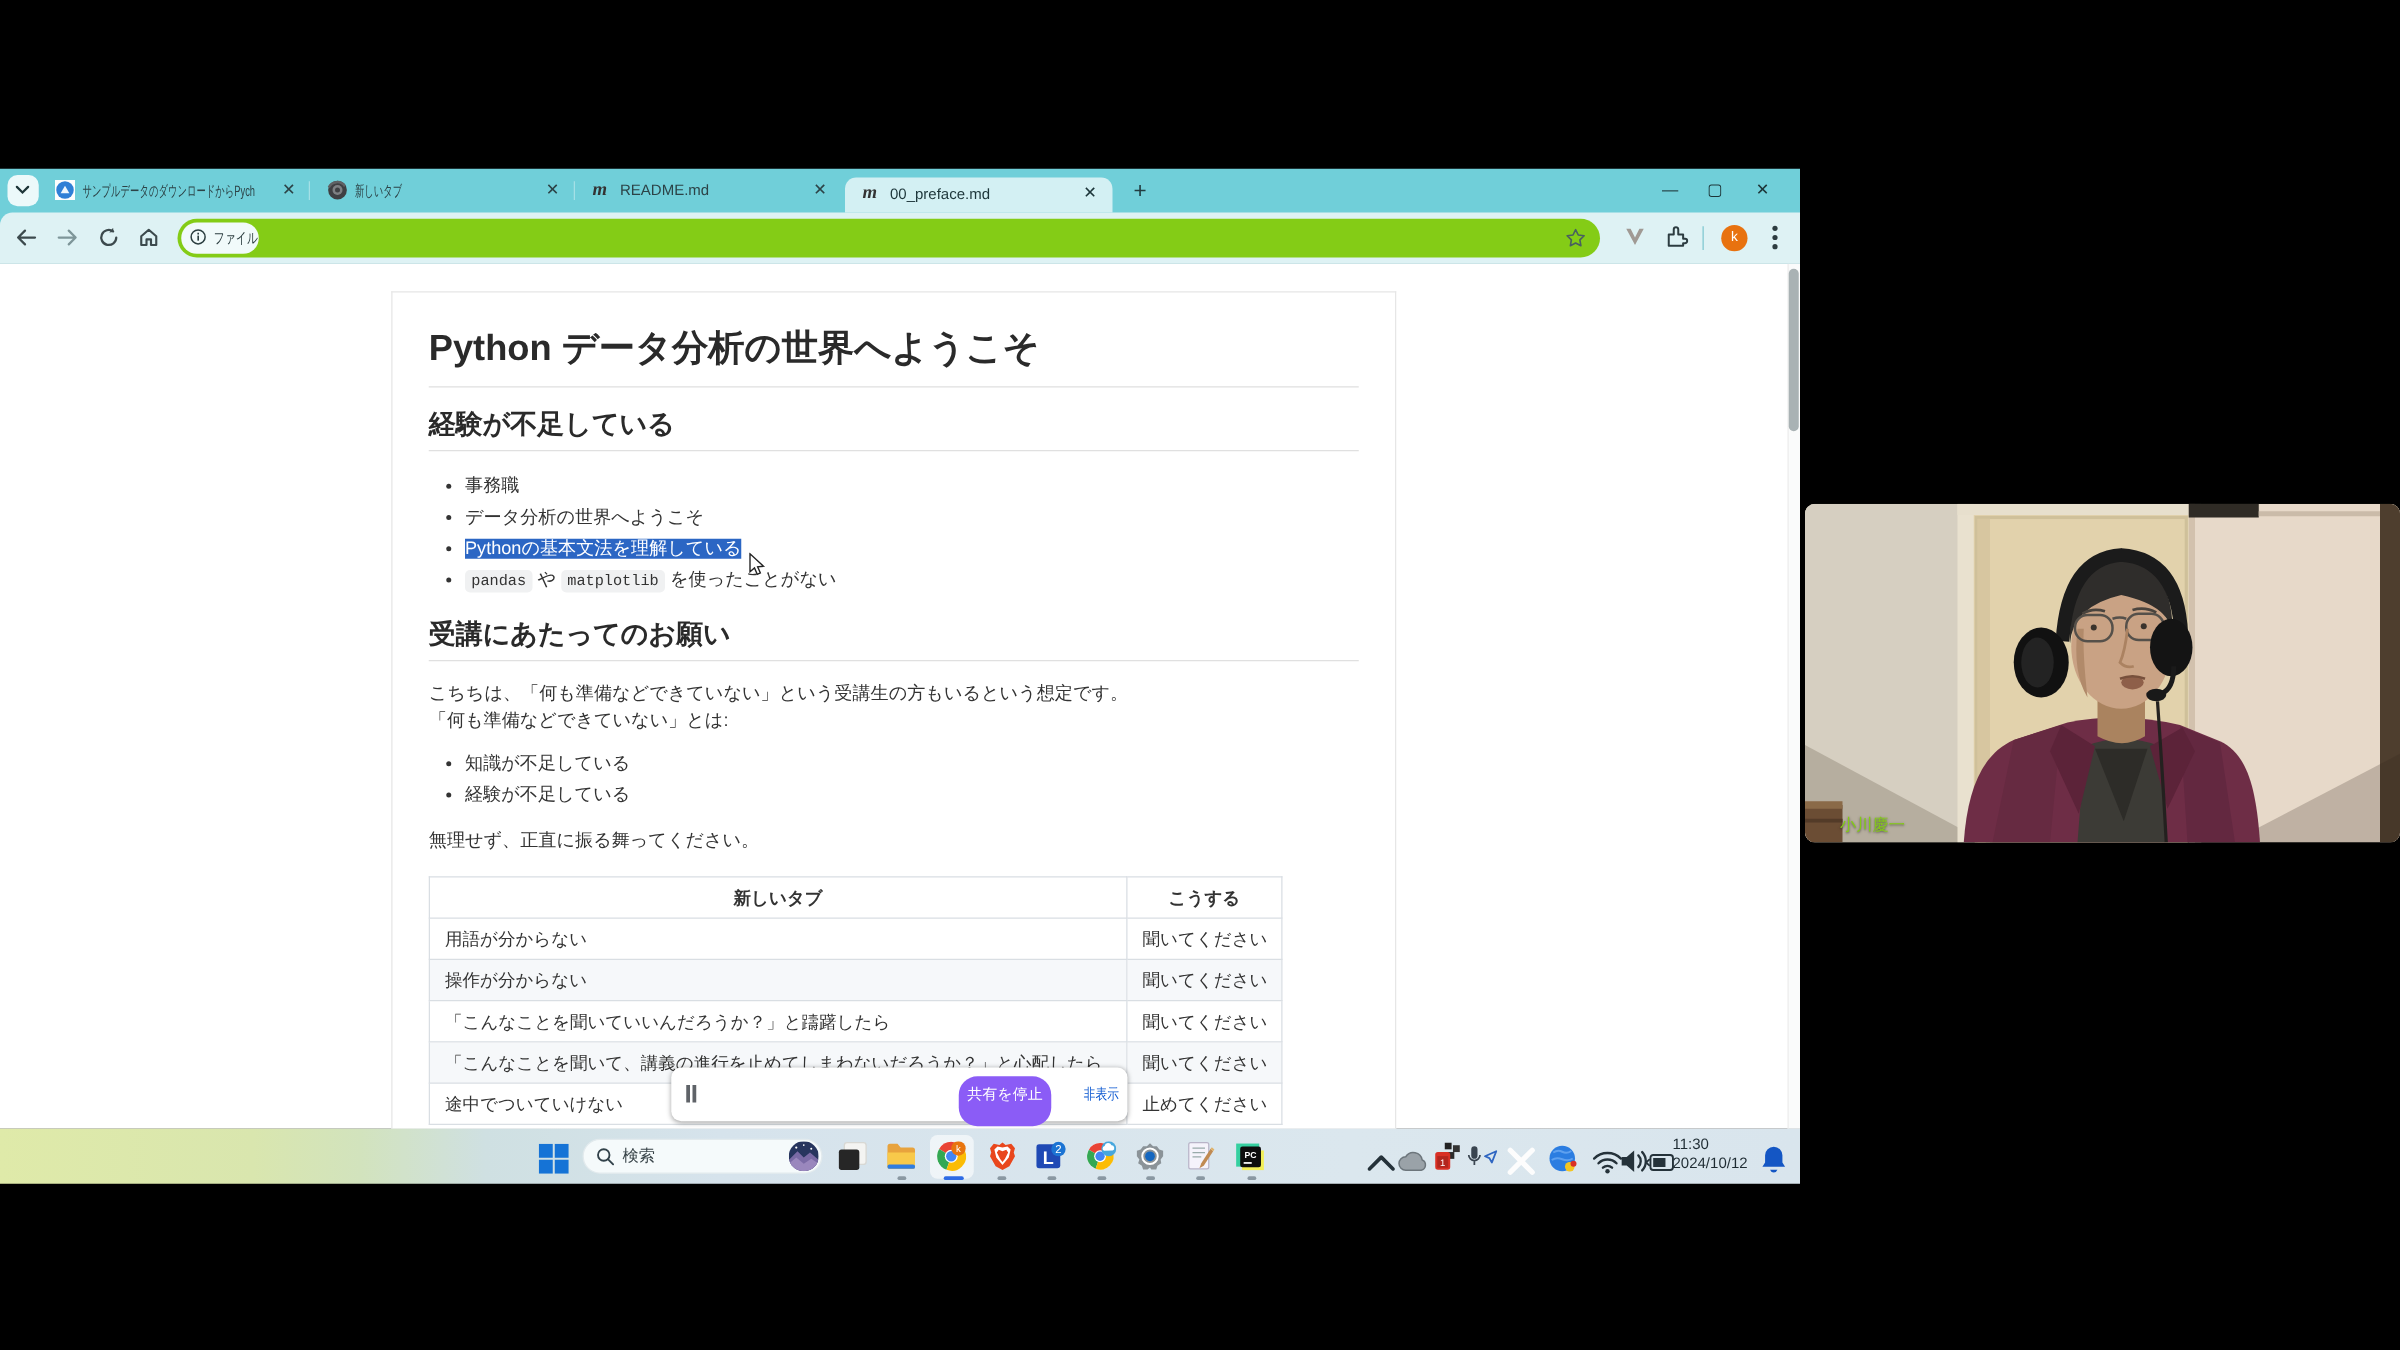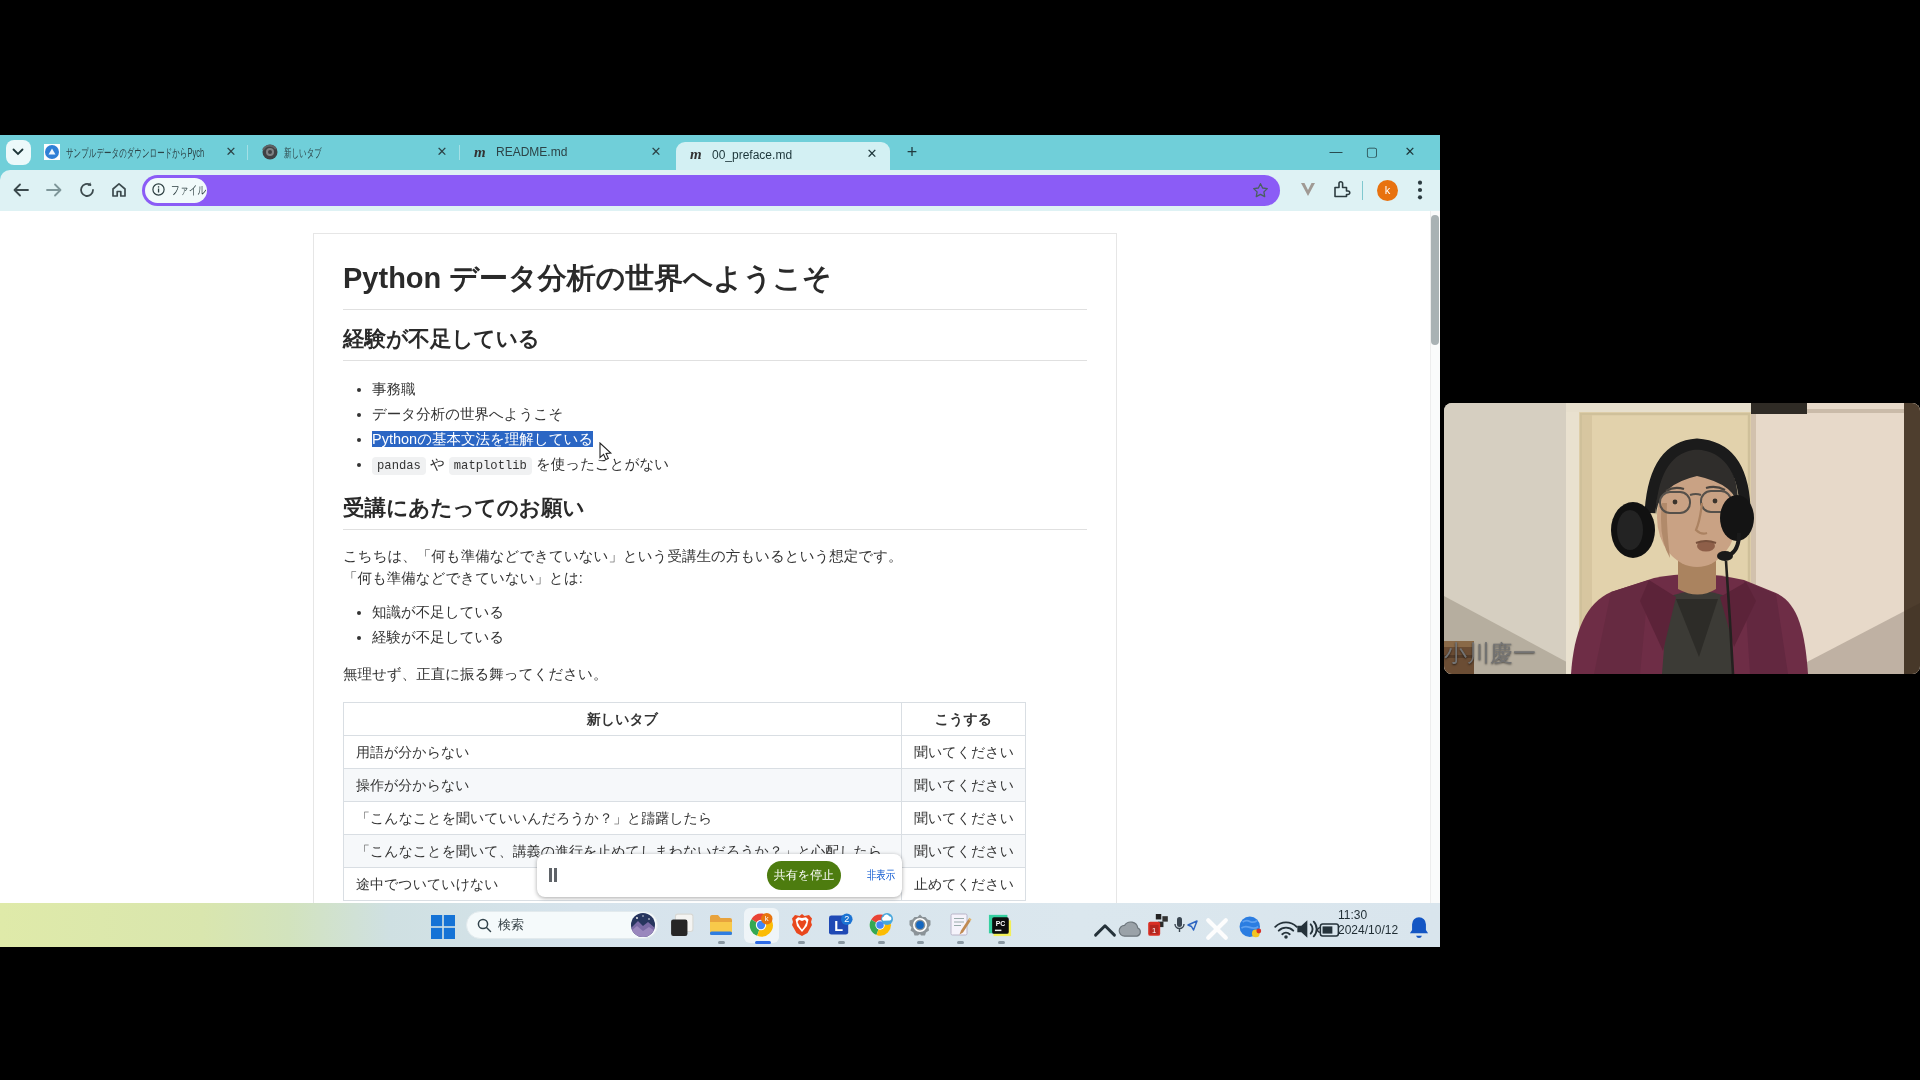--- a/index.html
+++ b/index.html
@@ -21,21 +21,21 @@
 #activetab .fav { position:absolute; left:14px; top:4px; width:16px; height:16px; }
 #activetab .ttl { position:absolute; left:36px; top:6px; font-size:12px; color:#1c3539; }
 #activetab .cls { position:absolute; right:10px; top:4px; width:16px; height:16px; color:#1c3539; font-size:13px; line-height:16px; text-align:center; }
 .mfav { font-family:"Liberation Serif", serif; font-style:italic; font-weight:bold; font-size:15px; color:#333; line-height:16px; }
 #plusbtn { position:absolute; left:899px; top:5px; width:26px; height:26px; font-size:18px; line-height:25px; text-align:center; color:#213c40; }
 .winctl { position:absolute; top:0; height:35px; width:40px; text-align:center; line-height:34px; color:#1d3538; font-size:13px; }
 
 
 #navbar { position:absolute; left:0; top:35px; width:1440px; height:41px; background:#def2f4; border-radius:10px 0 0 0; }
 .navic { position:absolute; top:11px; }
-#addrpill { position:absolute; left:142px; top:5px; width:1138px; height:31px; border-radius:15.5px; background:#8b5cf6; }
+#addrpill { position:absolute; left:142px; top:5px; width:1138px; height:31px; border-radius:15.5px; background:#84cc16; }
 #filechip { position:absolute; left:3px; top:3px; height:25px; width:62px; border-radius:12.5px; background:#f1fafa; padding:0 10px 0 26px; font-size:12px; color:#2c3e40; line-height:25px; }
 #filechip svg { position:absolute; left:7px; top:5px; }
 #url { position:absolute; left:71px; top:0; height:31px; line-height:31px; font-size:13.5px; color:#1e2b2d; letter-spacing:0.1px; }
 #star { position:absolute; left:1110px; top:7px; }
 .navright { position:absolute; top:10px; }
 #avatar { position:absolute; left:1377px; top:10px; width:21px; height:21px; border-radius:50%; background:#e8720f; color:#fff; font-size:11px; text-align:center; line-height:21px; }
 #dots { position:absolute; left:1412px; top:9px; width:16px; height:22px; }
 
 
 #content { position:absolute; left:0; top:76px; width:1440px; height:692px; background:#fff; overflow:hidden; }
@@ -52,39 +52,39 @@
 #card table { border-collapse:collapse; font-size:14px; margin-top:17px; table-layout:fixed; width:682px; }
 #card th, #card td { border:1px solid #d9dee3; padding:5.5px 12px; line-height:21px; white-space:nowrap; overflow:hidden; }
 #card th { font-weight:bold; text-align:center; }
 #card tr.alt td { background:#f6f8fa; }
 #cursor { position:absolute; left:596px; top:231px; }
 
 
 #meetbar { position:absolute; left:537px; top:643px; width:365px; height:43px; background:#fff; border-radius:8px; box-shadow:0 1px 4px rgba(0,0,0,0.35); }
 #meetbar .pause { position:absolute; left:12px; top:14px; width:8px; height:14px; border-left:3px solid #5f6368; border-right:3px solid #5f6368; }
 #meetbar .mtxt { position:absolute; left:26px; top:0; height:43px; line-height:43px; font-size:12.8px; color:#3c4043; }
-#meetbar .mbtn { position:absolute; left:230px; top:7px; width:74px; height:29px; border-radius:15px; background:#4d7c0f; color:#fff; font-size:12px; text-align:center; line-height:29px; }
+#meetbar .mbtn { position:absolute; left:230px; top:7px; width:74px; height:40px; border-radius:15px; background:#8b5cf6; color:#fff; font-size:12px; text-align:center; line-height:29px; }
 .cjknarrow { display:inline-block; transform:scaleX(0.65); transform-origin:0 50%; }
 #meetbar .mlink { position:absolute; white-space:nowrap; left:330px; top:0; height:43px; line-height:43px; font-size:12px; color:#0b57d0; text-decoration:underline; }
 
 
 #taskbar { position:absolute; left:0; top:768px; width:1440px; height:44px;
   background:linear-gradient(90deg,#dfeaa9 0%,#d9e6ae 14%,#d2e3bd 20%,#cfe0e2 27%,#d6e3ec 40%,#dbe7ee 75%,#d9e5ed 100%); }
 .tbi { position:absolute; top:10px; width:24px; height:24px; }
 .dash { position:absolute; top:38px; width:7px; height:3px; border-radius:1.5px; background:#8a98a2; }
 #chrometile { position:absolute; left:744px; top:5px; width:35px; height:35px; background:rgba(255,255,255,0.6); border-radius:6px; }
 #chromebar { position:absolute; left:755px; top:38px; width:16px; height:3px; border-radius:1.5px; background:#2e6be5; }
 #searchpill { position:absolute; left:466px; top:8px; width:192px; height:28px; border-radius:14px; background:#f5fafb; border:1px solid #e2eaed; }
 #searchpill .stxt { position:absolute; left:31px; top:0; line-height:26px; font-size:13px; color:#394449; }
 #weather { position:absolute; right:2px; top:1px; width:24px; height:24px; border-radius:50%; overflow:hidden; }
 #clock { position:absolute; left:1338px; top:5px; width:64px; font-size:12px; color:#1f2c33; line-height:15px; }
 
 
 #webcam { position:absolute; left:1444px; top:403px; width:476px; height:271px; border-radius:8px; overflow:hidden; }
-#camname { position:absolute; left:0; bottom:5px; font-size:23px; color:#737373; text-shadow:0 1px 2px rgba(0,0,0,0.6); }
+#camname { position:absolute; left:28px; bottom:5px; font-size:13px; color:#84cc16; text-shadow:0 1px 2px rgba(0,0,0,0.6); }
 </style>
 </head>
 <body>
 <div id="stage">
   <div id="share">
     <div id="tabstrip">
       <div class="chevbtn">
           <svg width="12" height="8" viewBox="0 0 12 8">
             <path d="M1.5 1.5 L6 6 L10.5 1.5" stroke="#1d3538" stroke-width="1.8" fill="none" stroke-linecap="round"></path>
           </svg>

